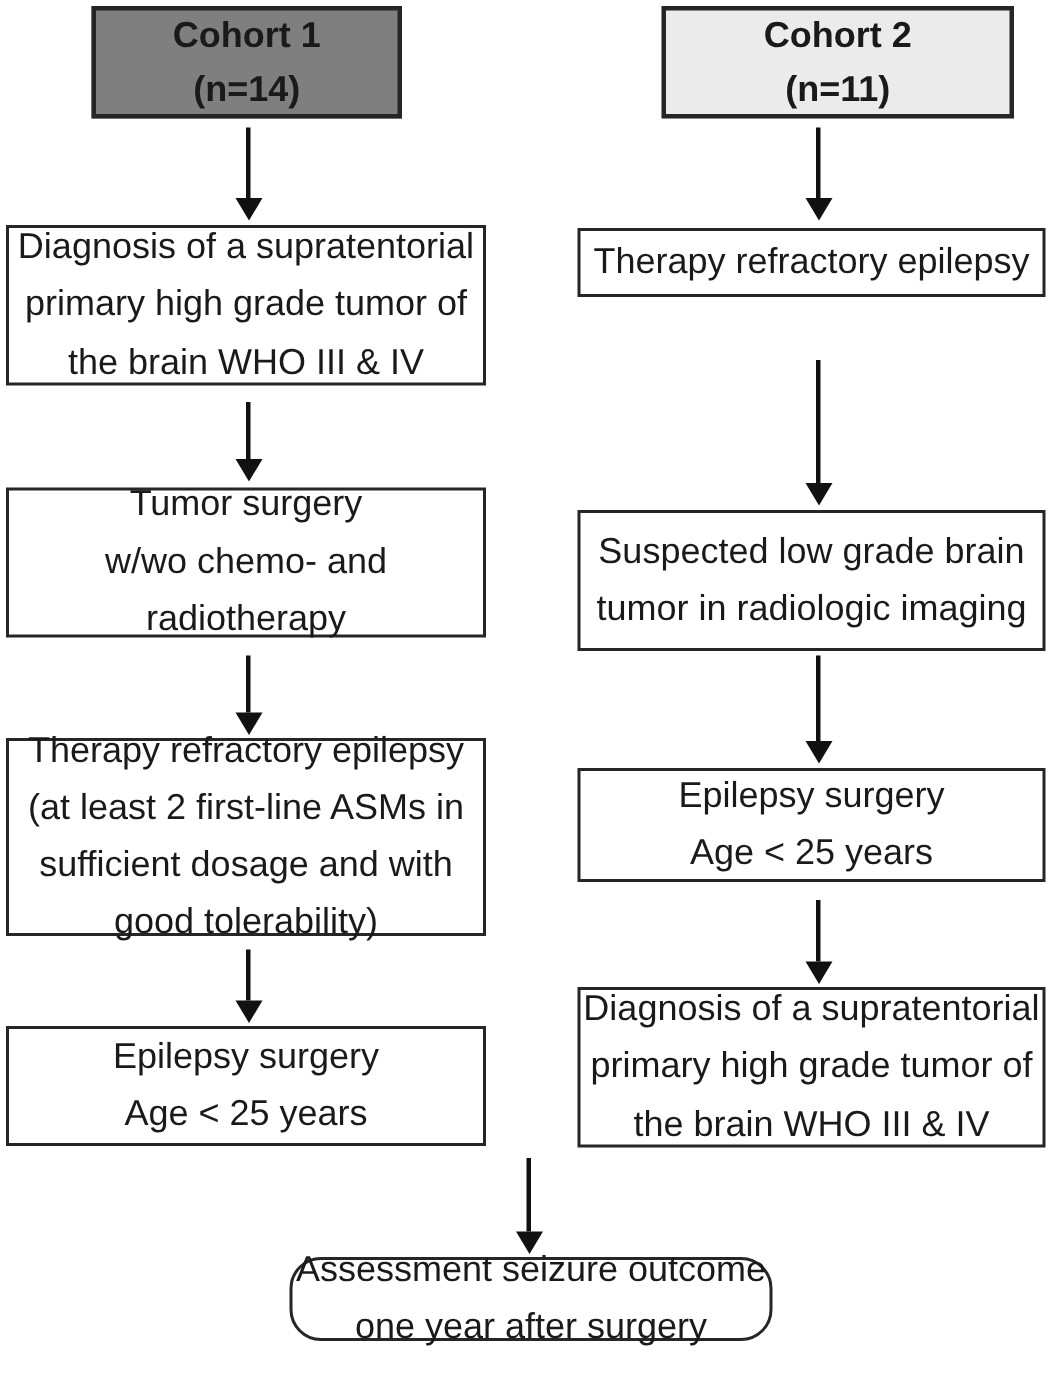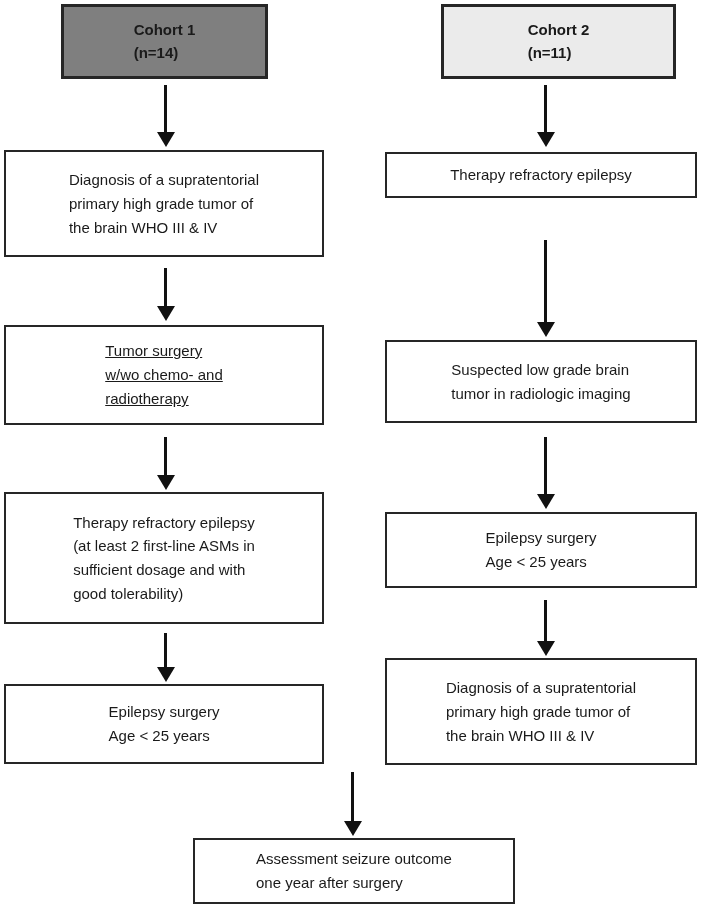--- a/index.html
+++ b/index.html
@@ -12,49 +12,49 @@
     color: var(--text, #1a1a1a);
   }
   .box {
     position: absolute;
     box-sizing: border-box;
     border: 2px solid var(--border, #262626);
     background: #ffffff;
     display: flex;
     align-items: center;
     justify-content: center;
-    text-align: left;
+    text-align: center;
     white-space: pre-line;
-    font-size: 15px;
+    font-size: 24px;
     line-height: 1.6;
     padding: 2px 0;
   }
   .header {
     font-weight: bold;
     border-width: 3px;
     line-height: 1.5;
   }
   .header.dark  { background: var(--c1, #7f7f7f); }
   .header.light { background: var(--c2, #ebebeb); }
 
   
   .c1-h  { left: 61px;  top: 4px;   width: 207px; height: 75px; }
   .c1-s1 { left: 4px;   top: 150px; width: 320px; height: 107px; }
-  .c1-s2 { left: 4px;   top: 325px; width: 320px; height: 100px; text-decoration: underline; }
+  .c1-s2 { left: 4px;   top: 325px; width: 320px; height: 100px; }
   .c1-s3 { left: 4px;   top: 492px; width: 320px; height: 132px; line-height: 1.58; }
   .c1-s4 { left: 4px;   top: 684px; width: 320px; height: 80px; }
 
   
   .c2-h  { left: 441px; top: 4px;   width: 235px; height: 75px; }
   .c2-s1 { left: 385px; top: 152px; width: 312px; height: 46px; }
-  .c2-s2 { left: 385px; top: 340px; width: 312px; height: 83px; }
+  .c2-s2 { left: 385px; top: 340px; width: 312px; height: 94px; }
   .c2-s3 { left: 385px; top: 512px; width: 312px; height: 76px; }
   .c2-s4 { left: 385px; top: 658px; width: 312px; height: 107px; }
 
-  .outcome-box { left: 193px; top: 838px; width: 322px; height: 66px; }
+  .outcome-box { left: 193px; top: 838px; width: 322px; height: 56px; border-radius: 21px; }
 
   
   .arrow {
     position: absolute;
     width: 3px;
     background: #111111;
   }
   .arrow::after {
     content: "";
     position: absolute;

